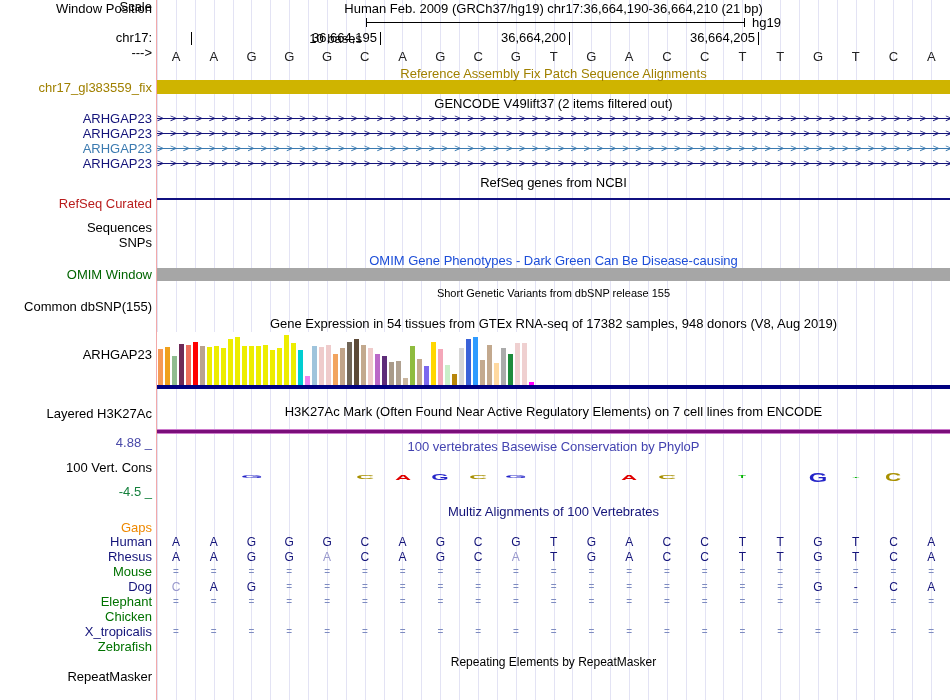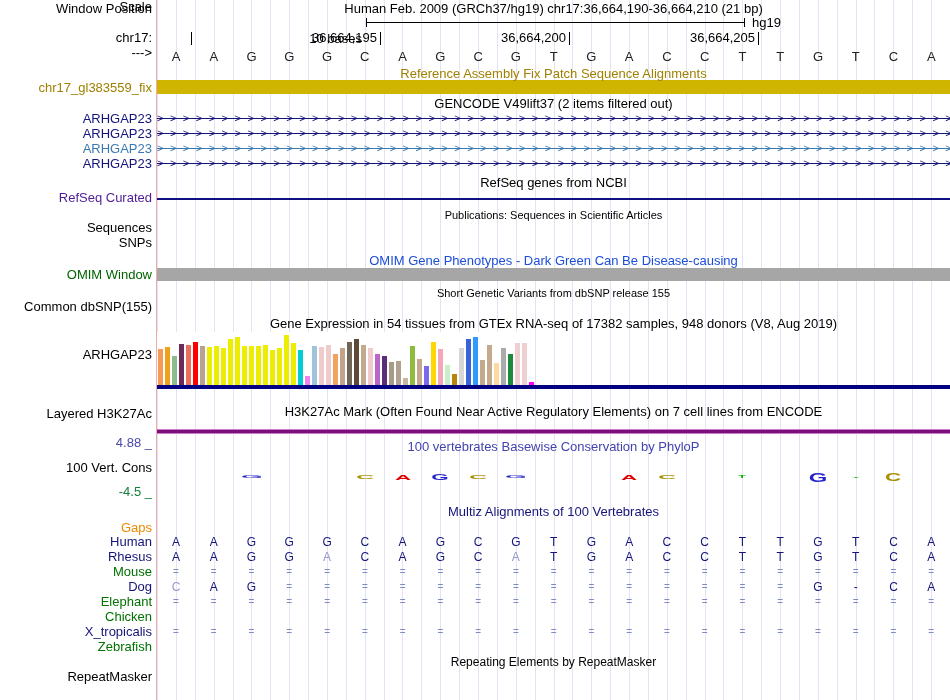--- a/index.html
+++ b/index.html
@@ -43,24 +43,23 @@
   <div class="lbl" style="top:31px">chr17:</div>
   <div class="lbl" style="top:46px">---&gt;</div>
 
   <div class="title" style="top:67px;color:#A08000">Reference Assembly Fix Patch Sequence Alignments</div>
   <div class="lbl" style="top:81px;color:#A08000">chr17_gl383559_fix</div>
   <div class="abs" style="top:80px;left:157px;width:793px;height:14px;background:#CFB400"></div>
 
   <div class="title" style="top:97px">GENCODE V49lift37 (2 items filtered out)</div>
 
   <div class="title" style="top:176px">RefSeq genes from NCBI</div>
-  <div class="lbl" style="top:191px;color:#4c1d95">RefSeq Curated</div>
+  <div class="lbl" style="top:197px;color:#b91c1c">RefSeq Curated</div>
   <div class="abs" style="top:198px;left:157px;width:793px;height:2px;background:#101080"></div>
 
-  <div class="title small" style="top:208px">Publications: Sequences in Scientific Articles</div>
   <div class="lbl" style="top:221px">Sequences</div>
   <div class="lbl" style="top:236px">SNPs</div>
 
   <div class="title" style="top:254px;color:#1d4ed8">OMIM Gene Phenotypes - Dark Green Can Be Disease-causing</div>
   <div class="lbl" style="top:268px;color:#006400">OMIM Window</div>
   <div class="abs" style="top:268px;left:157px;width:793px;height:13px;background:#A6A6A6"></div>
 
   <div class="title small" style="top:286px">Short Genetic Variants from dbSNP release 155</div>
   <div class="lbl" style="top:300px">Common dbSNP(155)</div>
 

